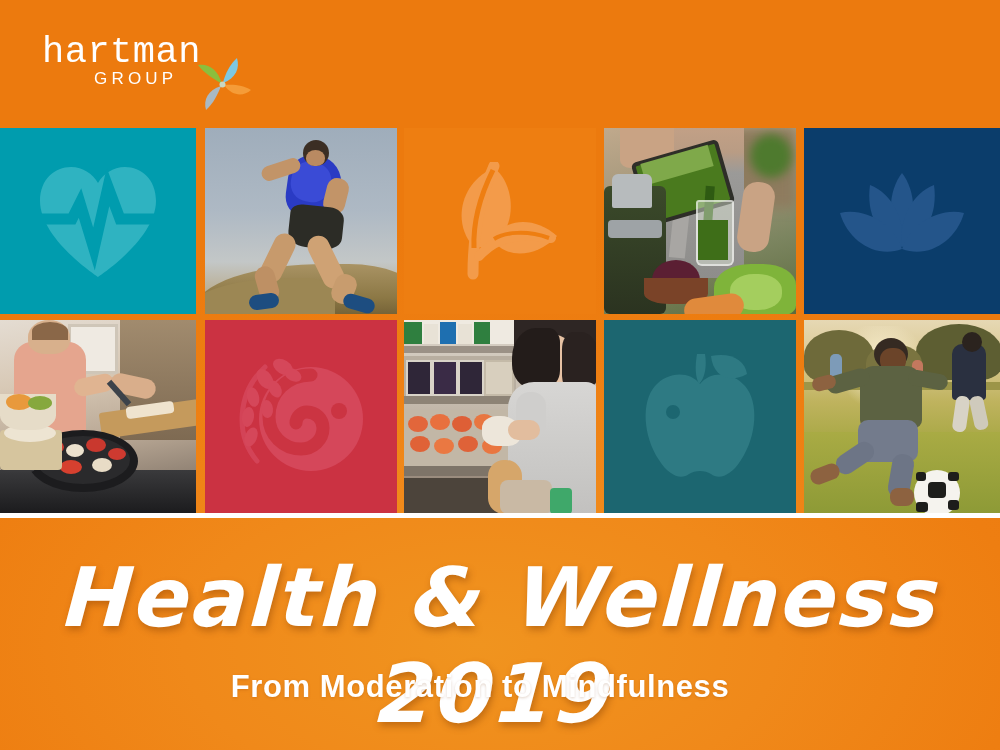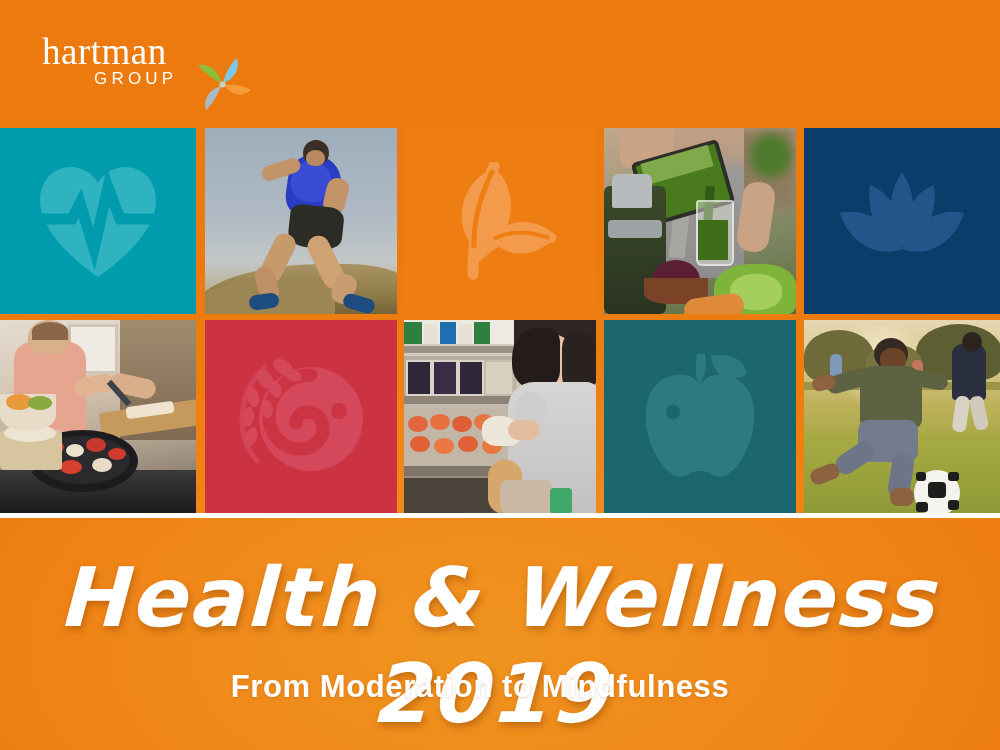--- a/index.html
+++ b/index.html
@@ -27,21 +27,21 @@
     position: absolute;
     left: 40px;
     top: 32px;
     width: 230px;
     height: 62px;
   }
   .logo-word {
     position: absolute;
     left: 2px;
     top: 0px;
-    font-family: Liberation Serif, serif;
+    font-family: Liberation Mono, monospace;
     font-size: 37px;
     line-height: 40px;
     color: #FFFFFF;
     letter-spacing: 0.5px;
   }
   .logo-sub {
     position: absolute;
     left: 54px;
     top: 38px;
     font-family: "Liberation Sans", sans-serif;

